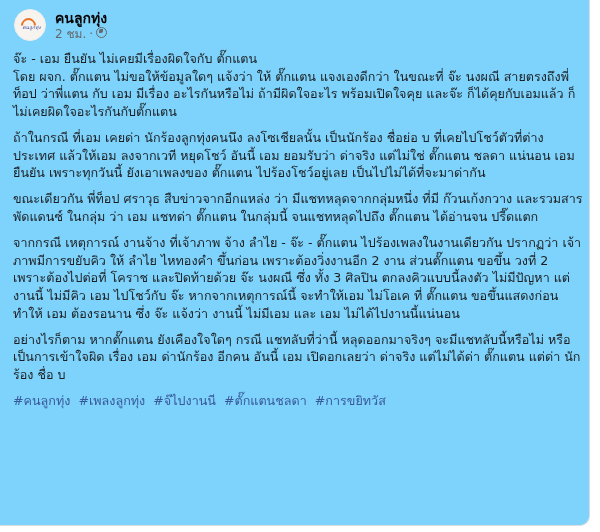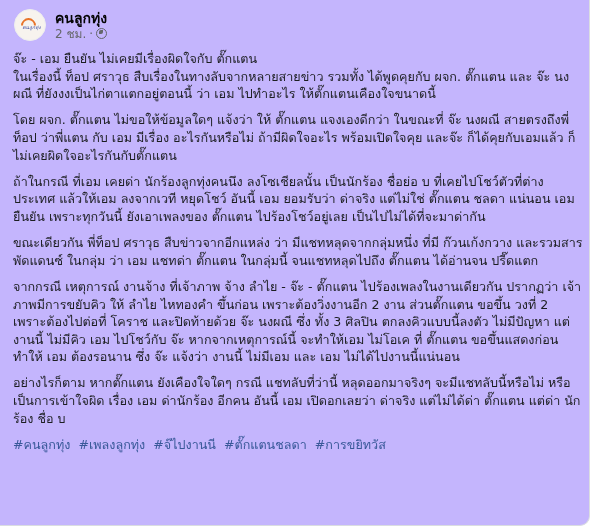--- a/index.html
+++ b/index.html
@@ -8,39 +8,39 @@
     background: #ffffff;
     font-family: "DejaVu Sans", "Liberation Sans", sans-serif;
     color: #1c1e21;
   }
   .card {
     position: absolute; left: 0; top: 0;
     width: 590px; height: 526px;
     border: 1px solid #dadde1;
     border-top: none; border-left: none;
     border-radius: 0 0 10px 0;
-    background: #c4b5fd;
+    background: #7dd3fc;
     box-sizing: border-box;
   }
   .header { position: absolute; left: 14px; top: 8px; height: 34px; display: flex; align-items: center; }
   .avatar {
     width: 30px; height: 30px; border-radius: 50%;
     background: #f7f3ee; border: 1px solid #eee;
     display: flex; align-items: center; justify-content: center;
     position: relative; overflow: hidden;
   }
   .avatar .arc {
     position: absolute; left: 6px; top: 8px; width: 11px; height: 11px;
     border: 2px solid #e8742a; border-bottom-color: transparent; border-right-color: transparent;
     border-radius: 50%; transform: rotate(45deg);
   }
   .avatar .logo-text { position: relative; font-size: 5px; color: #3b4aa0; font-style: italic; margin-top: 4px; margin-left: 3px; }
   .meta { margin-left: 9px; }
   .page-name { font-size: 14px; font-weight: bold; line-height: 17px; color: #050505; }
-  .time-row { font-size: 12px; color: #65676b; display: flex; align-items: center; line-height: 14px; }
+  .time-row { font-size: 12px; color: #65676b; display: flex; align-items: flex-start; line-height: 14px; }
   .globe {
     display: inline-block; width: 9px; height: 9px; border-radius: 50%;
     border: 1.5px solid #65676b; margin-left: 3px; position: relative;
   }
   .globe::after {
     content: ""; position: absolute; left: 2px; top: 1px; width: 4px; height: 4px; background: #65676b; border-radius: 50% 0 50% 0;
   }
   .body {
     position: absolute; left: 13px; top: 50px; width: 572px;
     font-size: 12.6px; line-height: 17.6px; color: #1c1e21;
@@ -68,21 +68,20 @@
       <div class="time-row">
         <span>2 ชม.</span>
         <span style="margin-left:3px;">·</span>
         <span class="globe"></span>
       </div>
     </div>
   </div>
 
   <div class="body">
     <p class="tight">จ๊ะ - เอม ยืนยัน ไม่เคยมีเรื่องผิดใจกับ ตั๊กแตน</p>
-    <p>ในเรื่องนี้ ท็อป ศราวุธ สืบเรื่องในทางลับจากหลายสายข่าว รวมทั้ง ได้พูดคุยกับ ผจก. ตั๊กแตน และ จ๊ะ นงผณี ที่ยังงงเป็นไก่ตาแตกอยู่ตอนนี้ ว่า เอม ไปทำอะไร ให้ตั๊กแตนเคืองใจขนาดนี้</p>
     <p>โดย ผจก. ตั๊กแตน ไม่ขอให้ข้อมูลใดๆ แจ้งว่า ให้ ตั๊กแตน แจงเองดีกว่า ในขณะที่ จ๊ะ นงผณี สายตรงถึงพี่ท็อป ว่าพี่แตน กับ เอม มีเรื่อง อะไรกันหรือไม่ ถ้ามีผิดใจอะไร พร้อมเปิดใจคุย และจ๊ะ ก็ได้คุยกับเอมแล้ว ก็ไม่เคยผิดใจอะไรกันกับตั๊กแตน</p>
     <p>ถ้าในกรณี ที่เอม เคยด่า นักร้องลูกทุ่งคนนึง ลงโซเชียลนั้น เป็นนักร้อง ชื่อย่อ บ ที่เคยไปโชว์ตัวที่ต่างประเทศ แล้วให้เอม ลงจากเวที หยุดโชว์ อันนี้ เอม ยอมรับว่า ด่าจริง แต่ไม่ใช่ ตั๊กแตน ชลดา แน่นอน เอมยืนยัน เพราะทุกวันนี้ ยังเอาเพลงของ ตั๊กแตน ไปร้องโชว์อยู่เลย เป็นไปไม่ได้ที่จะมาด่ากัน</p>
     <p>ขณะเดียวกัน พี่ท็อป ศราวุธ สืบข่าวจากอีกแหล่ง ว่า มีแชทหลุดจากกลุ่มหนึ่ง ที่มี ก๊วนเก้งกวาง และรวมสารพัดแดนซ์ ในกลุ่ม ว่า เอม แชทด่า ตั๊กแตน ในกลุ่มนี้ จนแชทหลุดไปถึง ตั๊กแตน ได้อ่านจน ปรี๊ดแตก</p>
     <p>จากกรณี เหตุการณ์ งานจ้าง ที่เจ้าภาพ จ้าง ลำไย - จ๊ะ - ตั๊กแตน ไปร้องเพลงในงานเดียวกัน ปรากฏว่า เจ้าภาพมีการขยับคิว ให้ ลำไย ไหทองคำ ขึ้นก่อน เพราะต้องวิ่งงานอีก 2 งาน ส่วนตั๊กแตน ขอขึ้น วงที่ 2 เพราะต้องไปต่อที่ โคราช และปิดท้ายด้วย จ๊ะ นงผณี ซึ่ง ทั้ง 3 ศิลปิน ตกลงคิวแบบนี้ลงตัว ไม่มีปัญหา แต่งานนี้ ไม่มีคิว เอม ไปโชว์กับ จ๊ะ หากจากเหตุการณ์นี้ จะทำให้เอม ไม่โอเค ที่ ตั๊กแตน ขอขึ้นแสดงก่อน ทำให้ เอม ต้องรอนาน ซึ่ง จ๊ะ แจ้งว่า งานนี้ ไม่มีเอม และ เอม ไม่ได้ไปงานนี้แน่นอน</p>
     <p>อย่างไรก็ตาม หากตั๊กแตน ยังเคืองใจใดๆ กรณี แชทลับที่ว่านี้ หลุดออกมาจริงๆ จะมีแชทลับนี้หรือไม่ หรือ เป็นการเข้าใจผิด เรื่อง เอม ด่านักร้อง อีกคน อันนี้ เอม เปิดอกเลยว่า ด่าจริง แต่ไม่ได้ด่า ตั๊กแตน แต่ด่า นักร้อง ชื่อ บ</p>
     <div class="hashtags">
       <span class="hashtag">#คนลูกทุ่ง</span>
       <span class="hashtag">#เพลงลูกทุ่ง</span>
       <span class="hashtag">#จ๊ไปงานนี</span>
       <span class="hashtag">#ตั๊กแตนชลดา</span>

